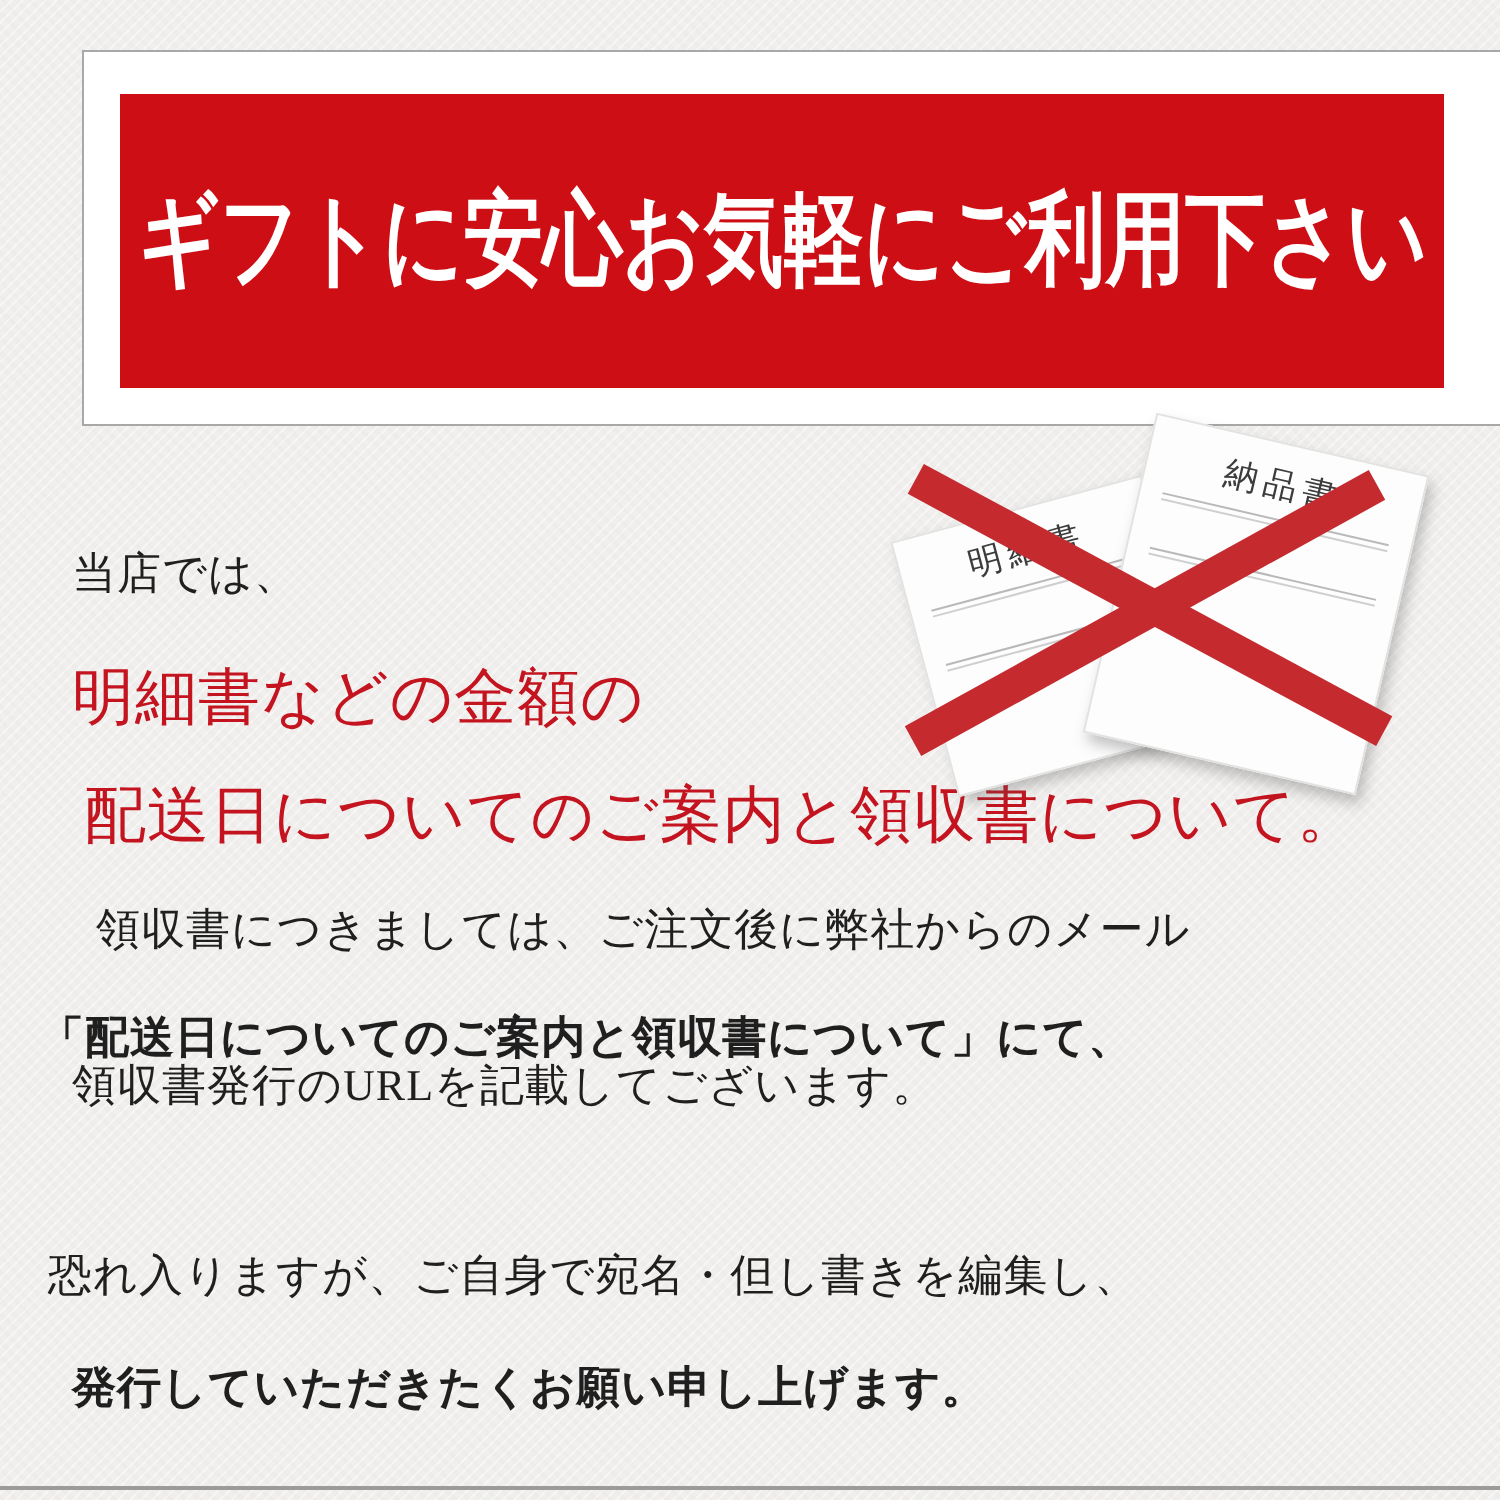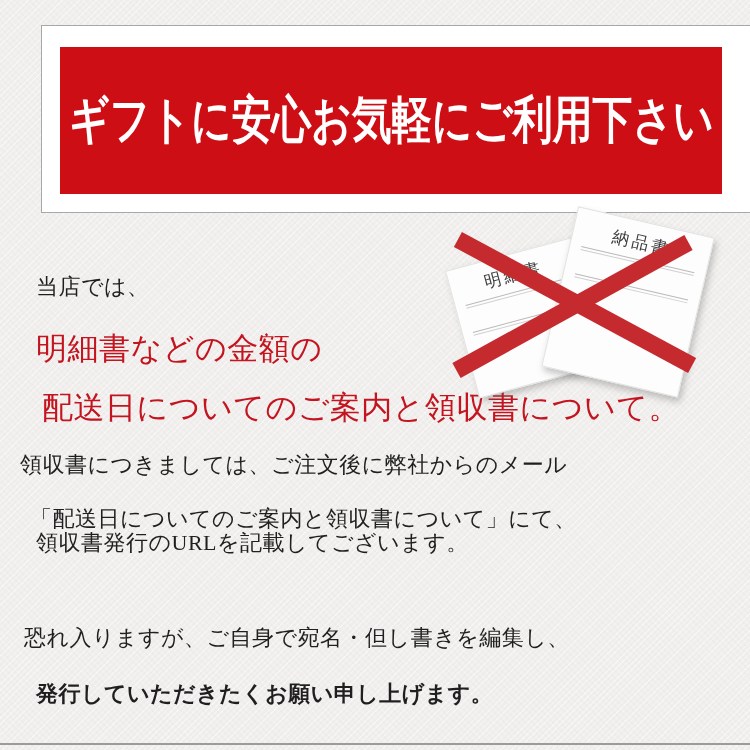--- a/index.html
+++ b/index.html
@@ -97,22 +97,22 @@
     letter-spacing: 0.5px;
   }
   .line.em {
     color: #c3141f;
     font-size: 31px;
     letter-spacing: 0.5px;
   }
   .l1 { left: 36px; top: 272px; }
   .l2 { left: 36px; top: 328px; }
   .l3 { left: 42px; top: 387px; }
-  .l4 { left: 20px; top: 450px; }
-  .l5 { left: 30px; top: 504px; }
+  .l4 { left: 48px; top: 450px; }
+  .l5 { left: 20px; top: 504px; font-weight: bold; }
   .l6 { left: 36px; top: 528px; }
   .l7 { left: 24px; top: 623px; }
   .l8 { left: 36px; top: 679px; font-weight: bold; }
 
   .bottom-rule {
     position: absolute; left: 0; top: 743px;
     width: 750px; height: 2px;
     background: #9b9b9b;
     z-index: 4;
   }

